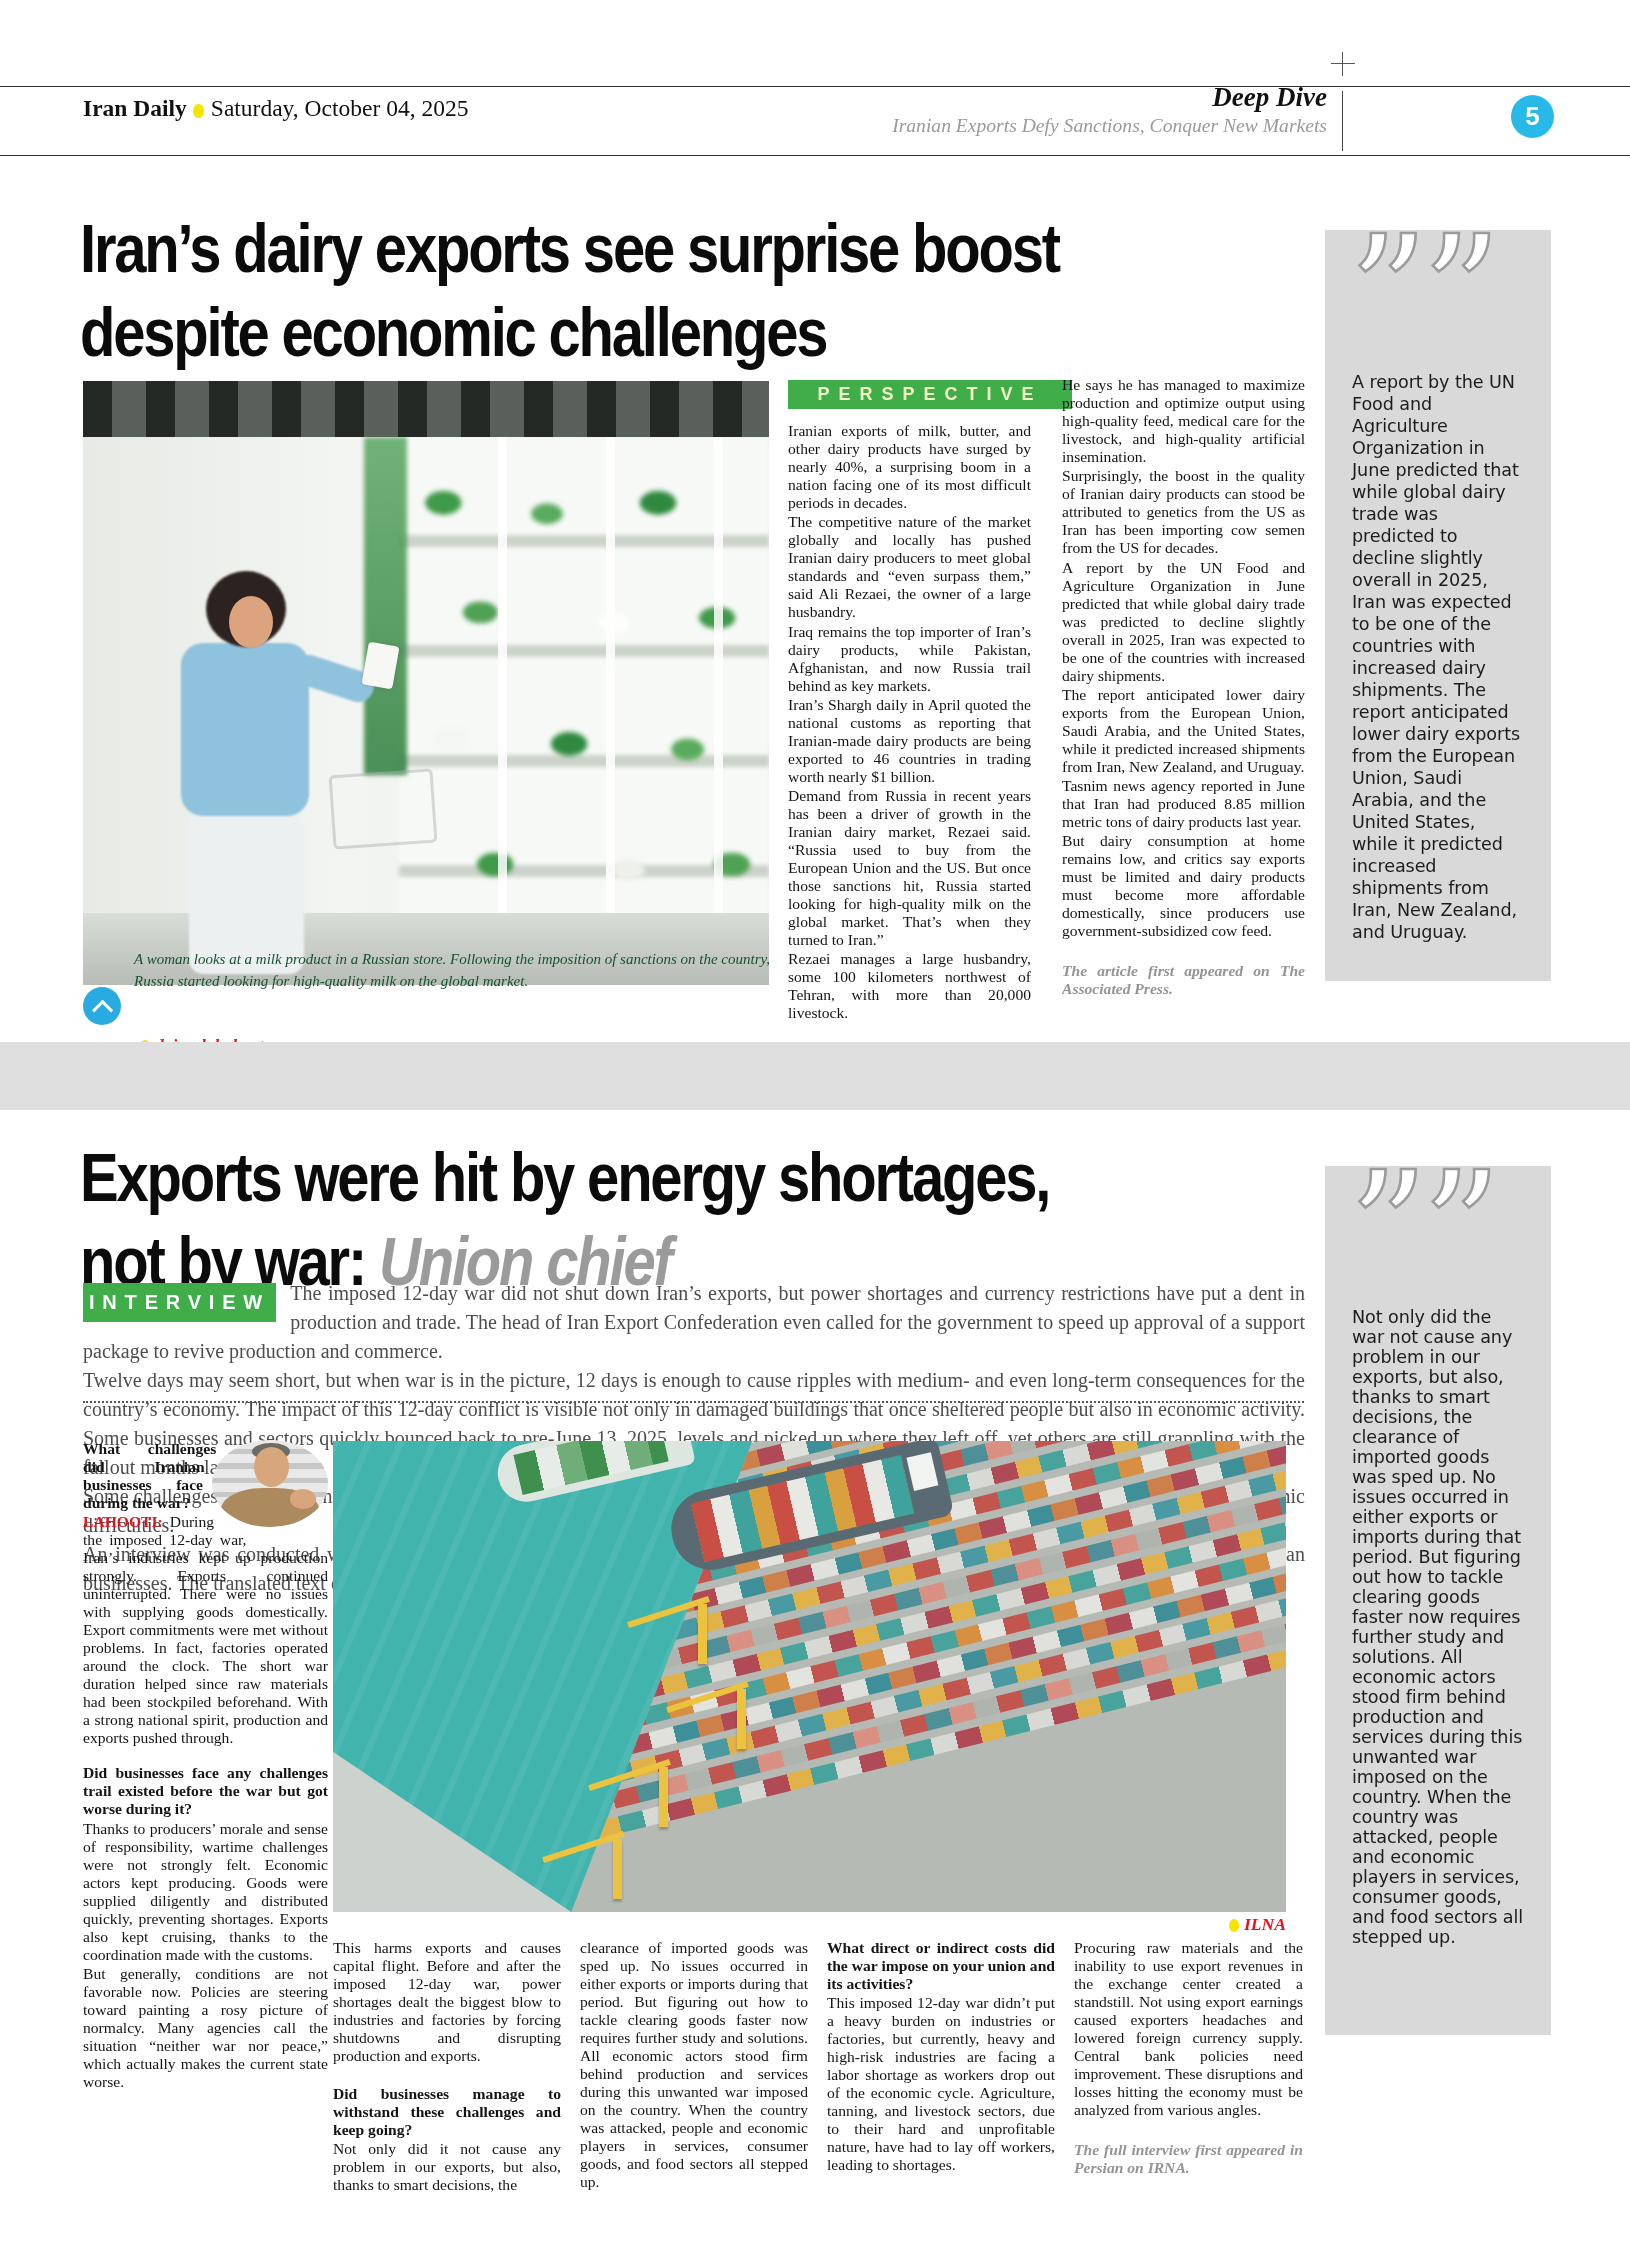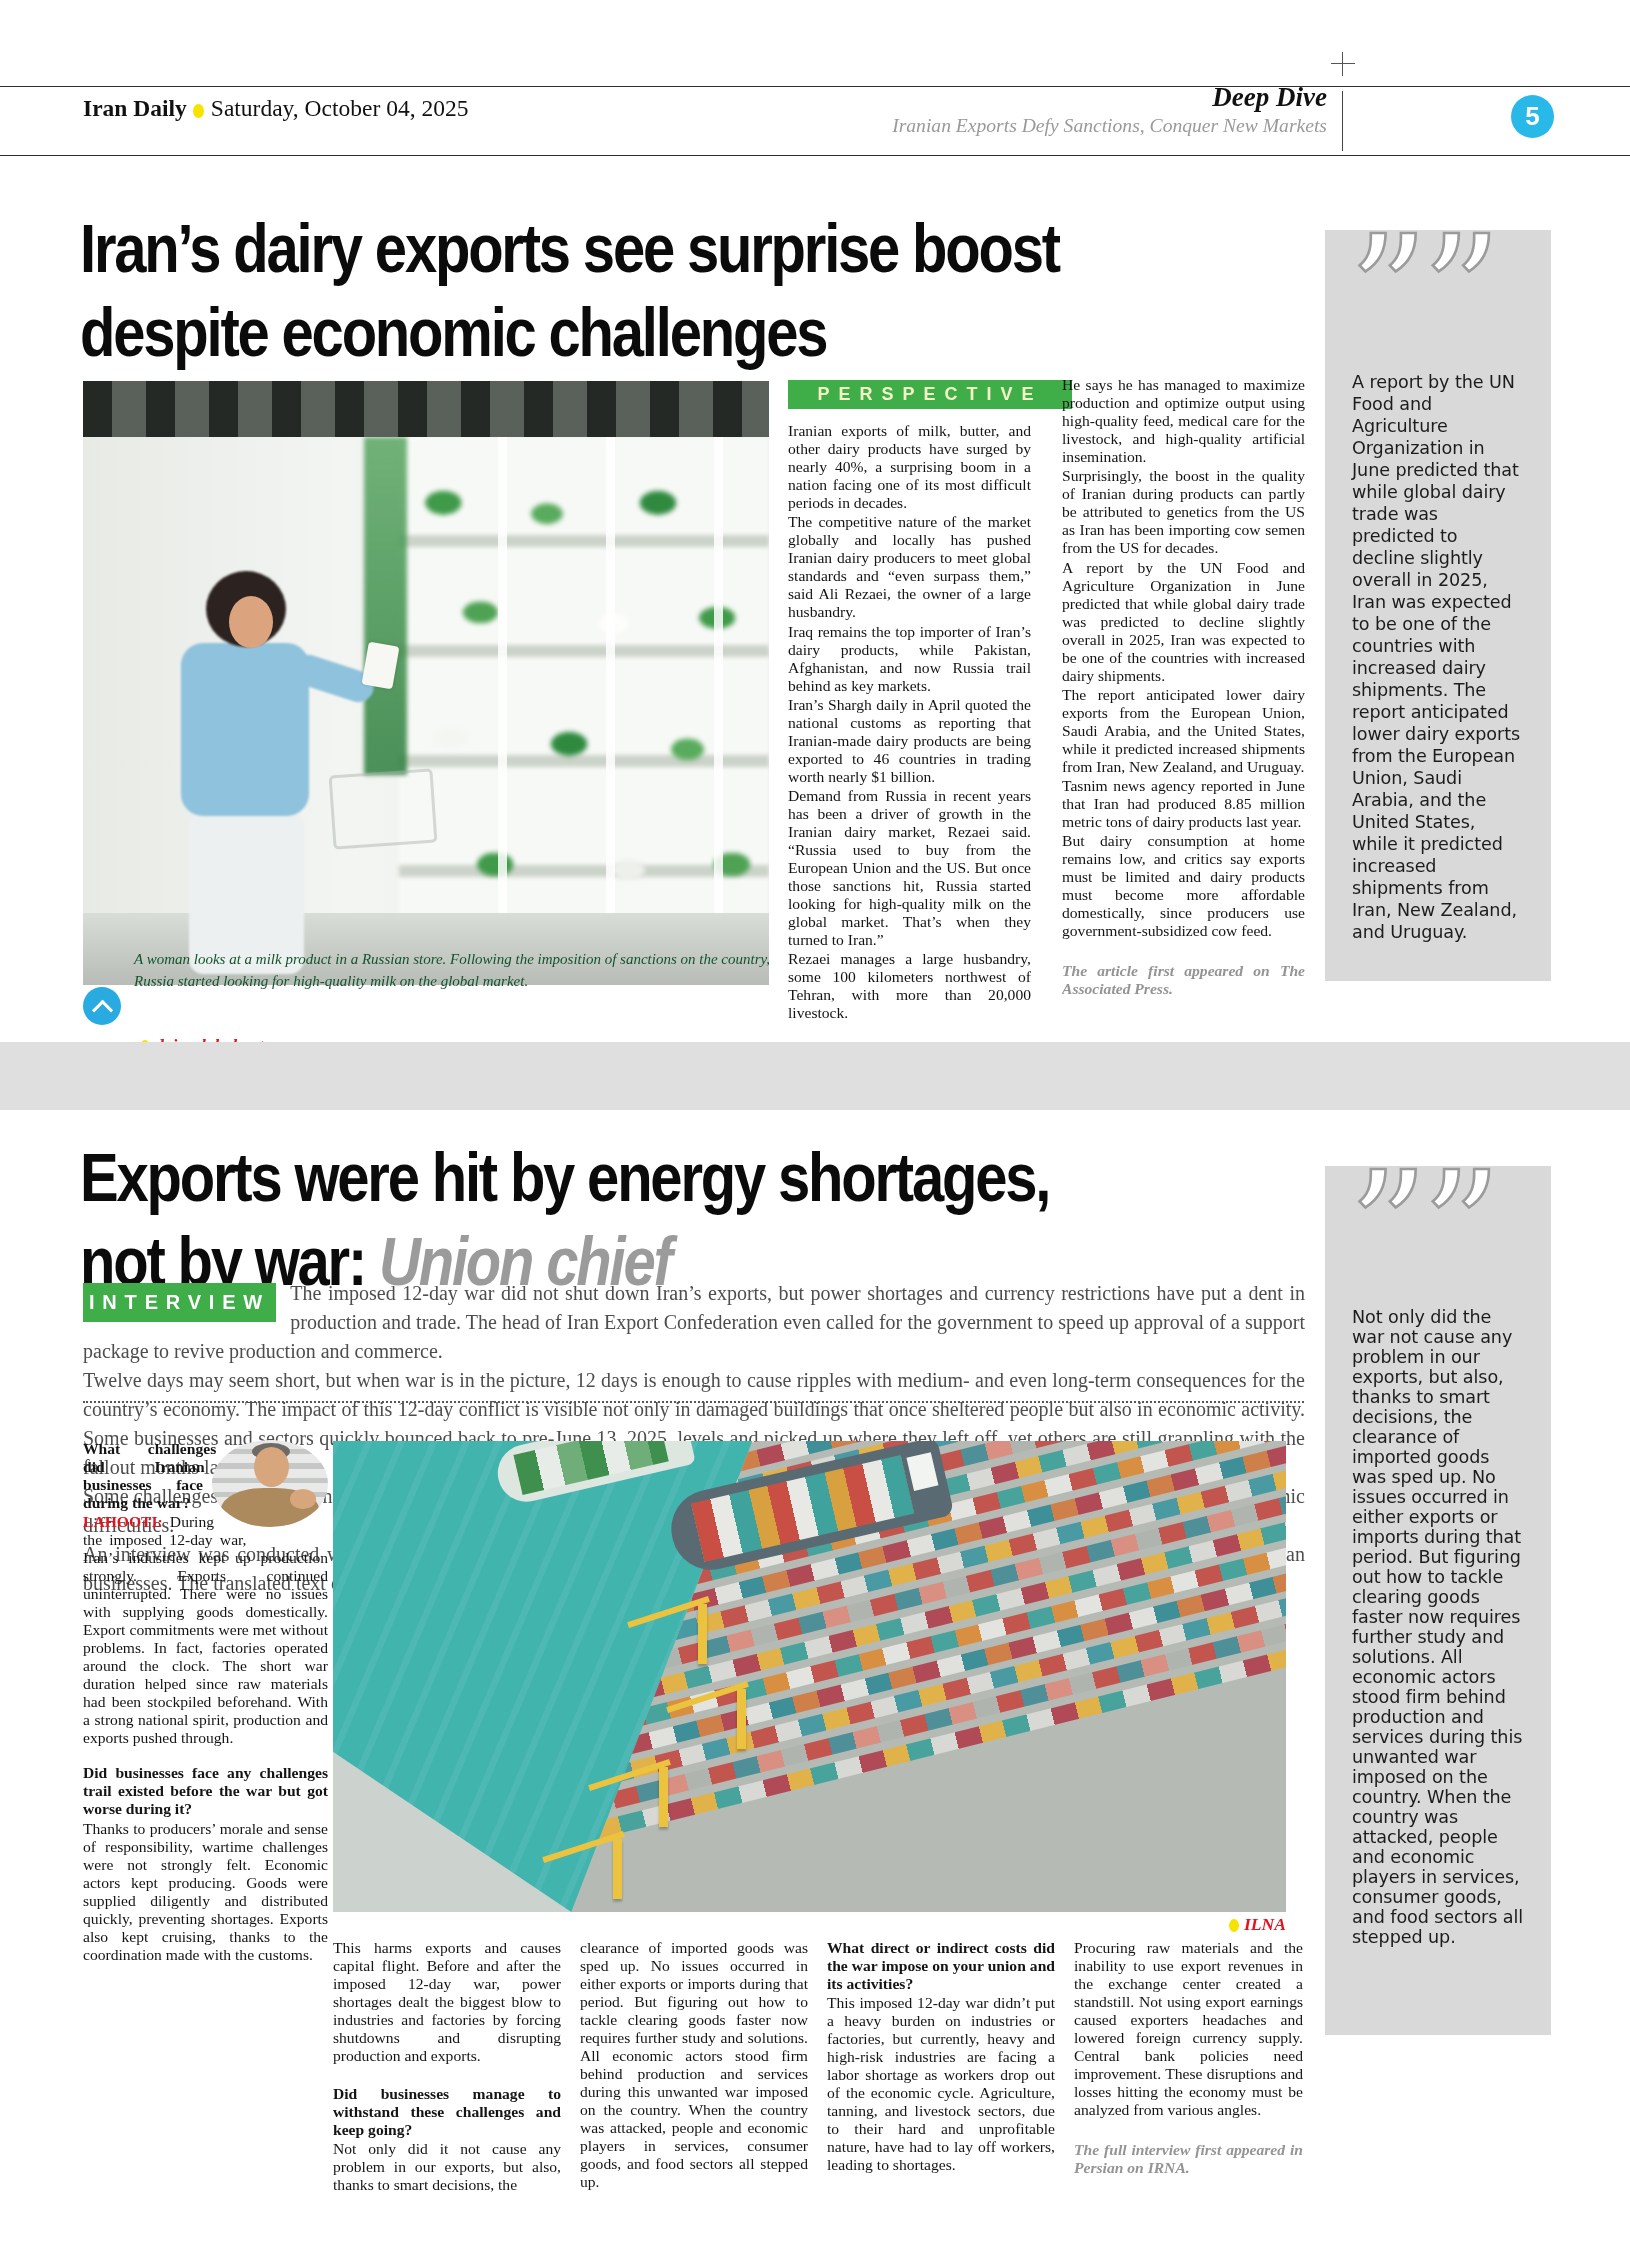--- a/index.html
+++ b/index.html
@@ -215,21 +215,21 @@
     <p>Iranian exports of milk, butter, and other dairy products have surged by nearly 40%, a surprising boom in a nation facing one of its most difficult periods in decades.</p>
     <p>The competitive nature of the market globally and locally has pushed Iranian dairy producers to meet global standards and “even surpass them,” said Ali Rezaei, the owner of a large husbandry.</p>
     <p>Iraq remains the top importer of Iran’s dairy products, while Pakistan, Afghanistan, and now Russia trail behind as key markets.</p>
     <p>Iran’s Shargh daily in April quoted the national customs as reporting that Iranian-made dairy products are being exported to 46 countries in trading worth nearly $1 billion.</p>
     <p>Demand from Russia in recent years has been a driver of growth in the Iranian dairy market, Rezaei said. “Russia used to buy from the European Union and the US. But once those sanctions hit, Russia started looking for high-quality milk on the global market. That’s when they turned to Iran.”</p>
     <p>Rezaei manages a large husbandry, some 100 kilometers northwest of Tehran, with more than 20,000 livestock.</p>
   </div>
 
   <div class="col" style="left:1062px;top:376px;height:666px;">
     <p>He says he has managed to maximize production and optimize output using high-quality feed, medical care for the livestock, and high-quality artificial insemination.</p>
-    <p>Surprisingly, the boost in the quality of Iranian during products can partly be attributed to genetics from the US as Iran has been importing cow semen from the US for decades.</p>
+    <p>Surprisingly, the boost in the quality of Iranian dairy products can stood be attributed to genetics from the US as Iran has been importing cow semen from the US for decades.</p>
     <p>A report by the UN Food and Agriculture Organization in June predicted that while global dairy trade was predicted to decline slightly overall in 2025, Iran was expected to be one of the countries with increased dairy shipments.</p>
     <p>The report anticipated lower dairy exports from the European Union, Saudi Arabia, and the United States, while it predicted increased shipments from Iran, New Zealand, and Uruguay.</p>
     <p>Tasnim news agency reported in June that Iran had produced 8.85 million metric tons of dairy products last year.</p>
     <p>But dairy consumption at home remains low, and critics say exports must be limited and dairy products must become more affordable domestically, since producers use government-subsidized cow feed.</p>
     <p class="attrib">The article first appeared on The Associated Press.</p>
   </div>
 
   <div class="cap-circle"></div>
   <div class="caption">A woman looks at a milk product in a Russian store. Following the imposition of sanctions on the country, Russia started looking for high-quality milk on the global market.</div>
   <div class="caption-credit credit">
@@ -264,20 +264,21 @@
     <div class="portrait">
       <div class="po-hair"></div>
       <div class="po-head"></div>
       <div class="po-body"></div>
       <div class="po-hand"></div>
     </div>
     <p class="q" style="margin-top:0;">What challenges did Iranian businesses face during the war?</p>
     <p><span class="speaker">LAHOOTI:</span><span> During the imposed 12-day war, Iran’s industries kept up production strongly. Exports continued uninterrupted. There were no issues with supplying goods domestically. Export commitments were met without problems. In fact, factories operated around the clock. The short war duration helped since raw materials had been stockpiled beforehand. With a strong national spirit, production and exports pushed through.</span></p>
     <p class="q">Did businesses face any challenges trail existed before the war but got worse during it?</p>
     <p>Thanks to producers’ morale and sense of responsibility, wartime challenges were not strongly felt. Economic actors kept producing. Goods were supplied diligently and distributed quickly, preventing shortages. Exports also kept cruising, thanks to the coordination made with the customs.</p>
+    <p>But generally, conditions are not favorable now. Policies are steering toward painting a rosy picture of normalcy. Many agencies call the situation “neither war nor peace,” which actually makes the current state worse.</p>
   </div>
 
   <div class="photo2">
     <div class="p2-water"></div>
     <div class="p2-dock">
       <div class="p2-yard">
         <div class="strip"></div>
         <div class="strip"></div>
         <div class="strip"></div>
         <div class="strip"></div>

